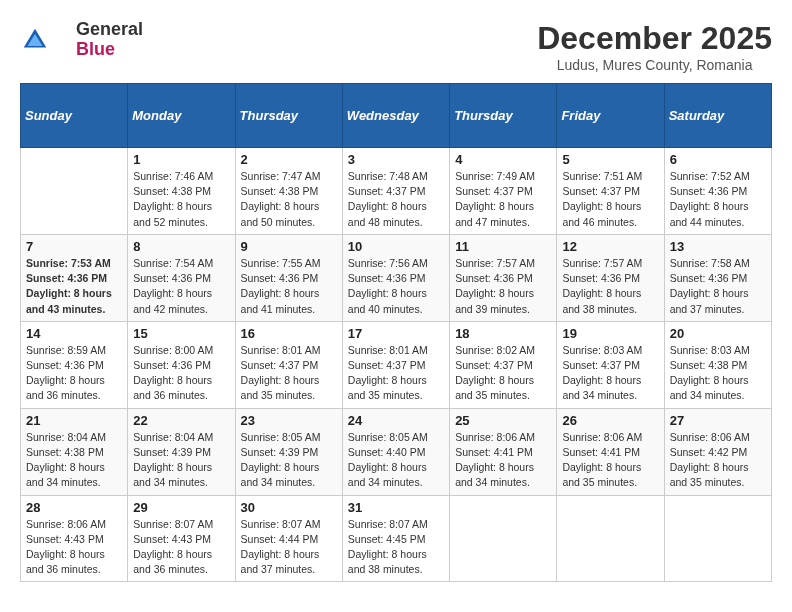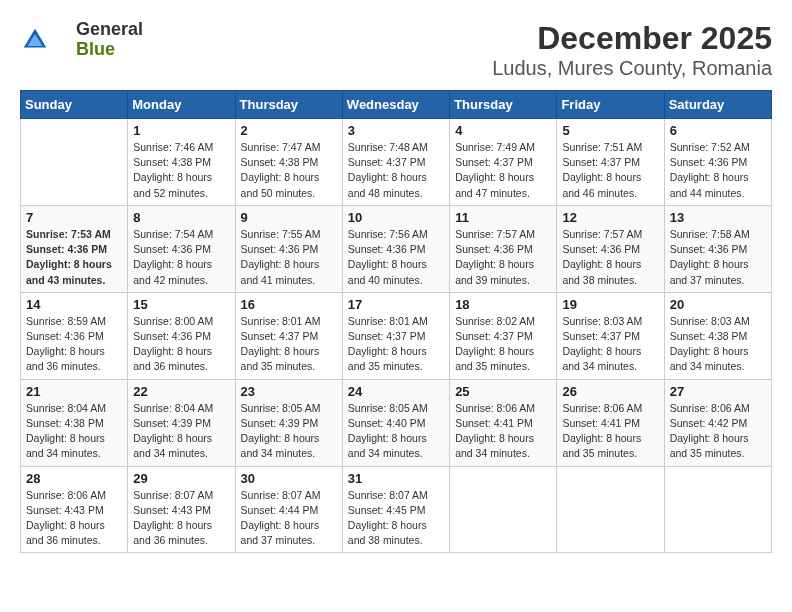--- a/index.html
+++ b/index.html
@@ -22,52 +22,53 @@
     }
     .logo-text {
       display: flex;
       flex-direction: column;
       font-size: 18px;
       font-weight: bold;
       line-height: 1.1;
       margin-left: 20px;
     }
     .logo-general { color: #333; }
-    .logo-blue { color: #4d7c0f; }
+    .logo-blue { color: #be185d; }
     .logo-icon {
       width: 30px;
       height: 30px;
       margin-right: 6px;
     }
     .title-section {
       text-align: right;
     }
     .month-title {
       font-size: 32px;
       font-weight: bold;
       color: #333;
     }
     .location-title {
-      font-size: 20px;
+      font-size: 14px;
       color: #555;
       text-align: center;
     }
     .calendar-table {
       width: 100%;
       border-collapse: collapse;
       font-size: 11px;
     }
     .calendar-table thead tr th {
       background-color: #2563a8;
       color: #fff;
-      padding: 6px 4px;
+      padding: 24px 4px;
       text-align: left;
       font-size: 13px;
       font-weight: bold;
       border: 1px solid #1a4f8a;
+      font-style: italic;
     }
     .calendar-table tbody tr td {
       border: 1px solid #ccc;
       vertical-align: top;
       padding: 4px 5px;
       width: 107px;
       min-height: 80px;
       background: #fff;
     }
     .calendar-table tbody tr:nth-child(even) td {

